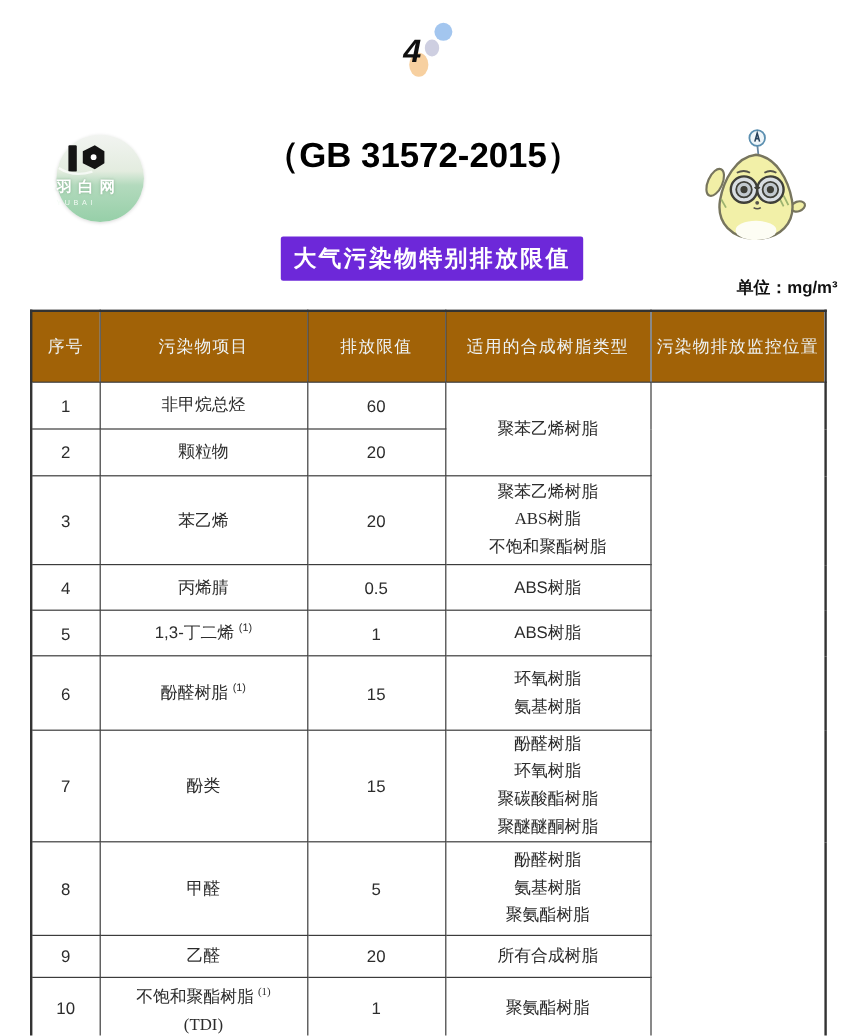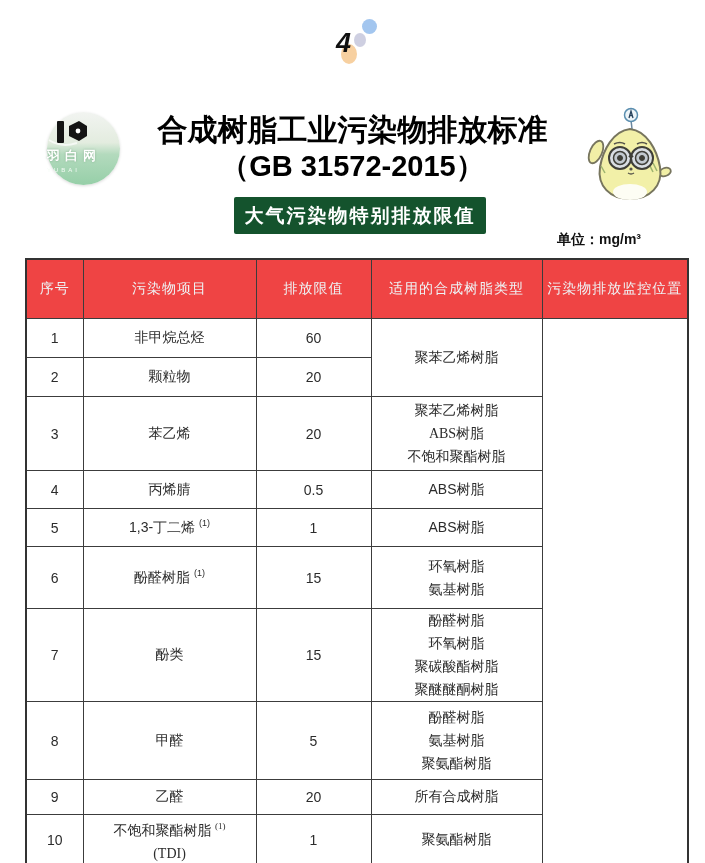--- a/index.html
+++ b/index.html
@@ -18,31 +18,31 @@
   .logo{left:47px;top:112px;width:73px;height:73px;border-radius:50%;
     background:linear-gradient(180deg,#f2f4f1 0%,#e3ecdf 42%,#b3dabd 58%,#96cfa8 100%);
     box-shadow:0 1px 3px rgba(0,0,0,.15);text-align:left;}
   .logo-mark{margin-top:6px;height:30px;}
   .logo-zh{font-size:13px;font-weight:700;color:#ffffff;letter-spacing:5px;margin-top:-1px;text-shadow:0 0 2px rgba(90,140,100,.6);}
   .logo-en{font-size:6px;color:#f4fbf5;letter-spacing:3px;margin-top:2px;}
   .title{left:120px;top:112px;width:465px;text-align:center;color:#000;font-weight:700;line-height:36px;font-size:30px;}
   .title .l2{font-size:29px;}
   .mascot{left:583px;top:106px;}
   
-  .banner{left:234px;top:197px;width:252px;height:37px;background:#14532d;
+  .banner{left:234px;top:197px;width:252px;height:37px;background:#6d28d9;
     display:flex;align-items:center;justify-content:center;border-radius:2px;}
   .banner span{color:#ffffff;font-size:19px;font-weight:700;letter-spacing:2px;}
-  .unit{left:500px;top:231px;width:198px;text-align:center;font-size:14px;font-weight:700;color:#111;}
+  .unit{left:500px;top:231px;width:198px;text-align:right;font-size:14px;font-weight:700;color:#111;}
   
   .tbl-wrap{left:25px;top:258px;width:662px;}
   table{border-collapse:collapse;table-layout:fixed;width:662px;}
   th,td{border:1px solid #3c3c3c;text-align:center;vertical-align:middle;
     font-size:14px;color:#2c2c2c;padding:0 2px;overflow:hidden;}
   table{border:2px solid #333;}
-  th{background:#ef4444;color:#eef3f5;font-weight:400;font-size:14px;letter-spacing:1px;height:58px;}
+  th{background:#a16207;color:#eef3f5;font-weight:400;font-size:14px;letter-spacing:1px;height:58px;}
   tr.hr0{height:58px;}
   tr.r1{height:39px;} tr.r2{height:39px;} tr.r3{height:74px;} tr.r4{height:38px;}
   tr.r5{height:38px;} tr.r6{height:62px;} tr.r7{height:93px;} tr.r8{height:78px;}
   tr.r9{height:35px;} tr.r10{height:49px;}
   .line{line-height:23px;font-family:Liberation Serif, serif;}
   sup{font-size:9px;}
 </style>
 </head>
 <body>
 
@@ -58,21 +58,20 @@
       <polygon points="22,8 32,3 40,8 40,18 32,23 22,18" fill="#141414"></polygon>
       <circle cx="31" cy="13" r="2.4" fill="#ffffff"></circle>
       <path d="M2,22 Q14,30 30,25" stroke="#ffffff" stroke-width="2" fill="none" opacity="0.7"></path>
     </svg>
   </div>
   <div class="logo-zh">羽白网</div>
   <div class="logo-en">YUBAI</div>
 </div>
 
 <div class="abs title">
-  <div class="l1">合成树脂工业污染物排放标准</div>
   <div class="l2">（GB 31572-2015）</div>
 </div>
 
 <div class="abs mascot">
   <svg width="92" height="100" viewBox="0 0 92 100">
 
     <line x1="49" y1="23" x2="48" y2="14" stroke="#6a87a0" stroke-width="1.5"></line>
     <circle cx="48" cy="9" r="6.5" fill="#eef5f9" stroke="#5b8fb0" stroke-width="1.5"></circle>
     <path d="M46,12 L48,5 L50,12 M46.8,9.5 L49.2,9.5" stroke="#27425c" stroke-width="1.3" fill="none"></path>
 

